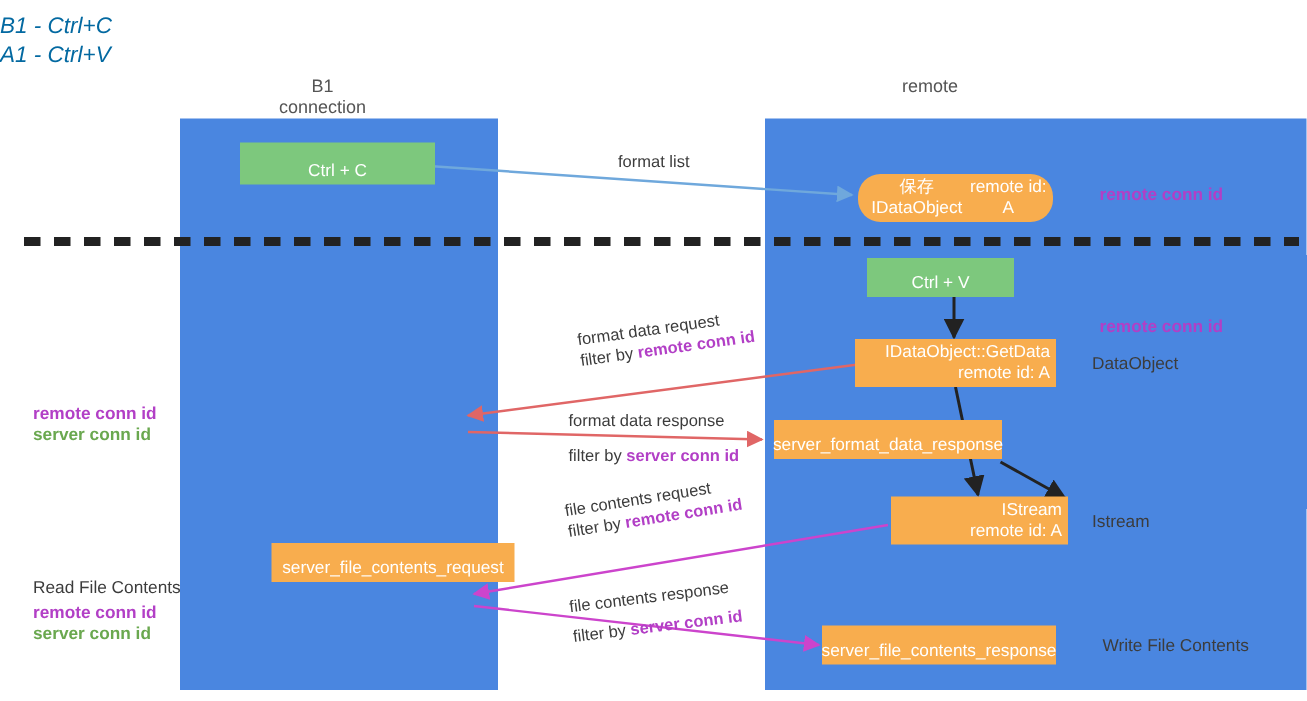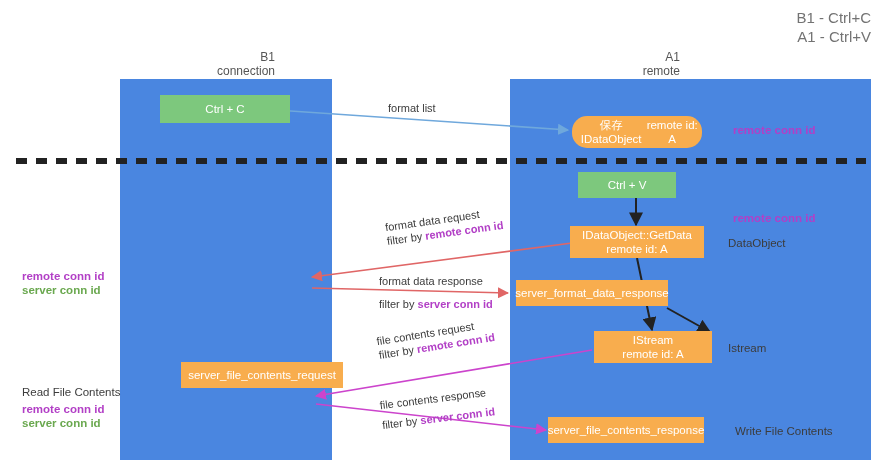--- a/index.html
+++ b/index.html
@@ -9,35 +9,35 @@
     font-family:"Liberation Sans","DejaVu Sans",sans-serif;
     position:relative;
     overflow:hidden;
     color:#3c3c3c;
   }
   #stage{position:absolute;left:0;top:0;width:871px;height:467px;}
 
   
   .title{
     position:absolute;left:0;top:8px;width:871px;
-    text-align:right;font-size:15px;line-height:19px;color:#737373;
+    text-align:left;font-size:15px;line-height:19px;color:#0369a1;font-style:italic;
   }
 
   
   .colhead{
-    position:absolute;text-align:right;font-size:12px;line-height:14px;color:#555;
+    position:absolute;text-align:center;font-size:12px;line-height:14px;color:#555;
   }
 
   
   .lane{position:absolute;background:#4a86e0;}
 
   
   .node{
     position:absolute;
-    display:flex;align-items:center;justify-content:center;
+    display:flex;align-items:flex-end;justify-content:center;
     text-align:center;
     color:#ffffff;
     font-size:11.5px;
     line-height:14px;
     box-sizing:border-box;
     padding:2px 4px;
   }
   .node.green{background:#7dc87d;}
   .node.orange{background:#f8ad4e;}
 
@@ -65,21 +65,20 @@
   <div class="title">
     <div>B1 - Ctrl+C</div>
     <div>A1 - Ctrl+V</div>
   </div>
 
   <div class="colhead" style="left:155px;top:50px;width:120px;">
     <div>B1</div>
     <div>connection</div>
   </div>
   <div class="colhead" style="left:560px;top:50px;width:120px;">
-    <div>A1</div>
     <div>remote</div>
   </div>
 
   <div class="lane" style="left:120px;top:79px;width:212px;height:381px;"></div>
   <div class="lane" style="left:510px;top:79px;width:512px;height:381px;"></div>
 
   <svg class="layer">
     <defs>
       <marker id="ah-blue" viewBox="0 0 10 10" refX="9" refY="5" markerWidth="7" markerHeight="7" orient="auto-start-reverse">
         <path d="M 0 0 L 10 5 L 0 10 z" fill="#6fa8dc"></path>
@@ -143,21 +142,21 @@
   </div>
 
   <div class="node orange" style="left:150px;top:362px;width:162px;height:26px;margin-left:31px;">
     <span>server_file_contents_request</span>
   </div>
 
   <div class="node orange" style="left:548px;top:417px;width:156px;height:26px;">
     <span>server_file_contents_response</span>
   </div>
 
-  <div class="elabel" style="left:388px;top:101px;">
+  <div class="elabel" style="left:412px;top:101px;">
     <span>format list</span>
   </div>
 
   <div class="elabel rot-up" style="left:388px;top:220px;transform:rotate(-8deg);">
     <div>format data request</div>
     <div><span>filter by </span><span class="hl">remote conn id</span></div>
   </div>
 
   <div class="elabel" style="left:379px;top:274px;">
     <div>format data response</div>

